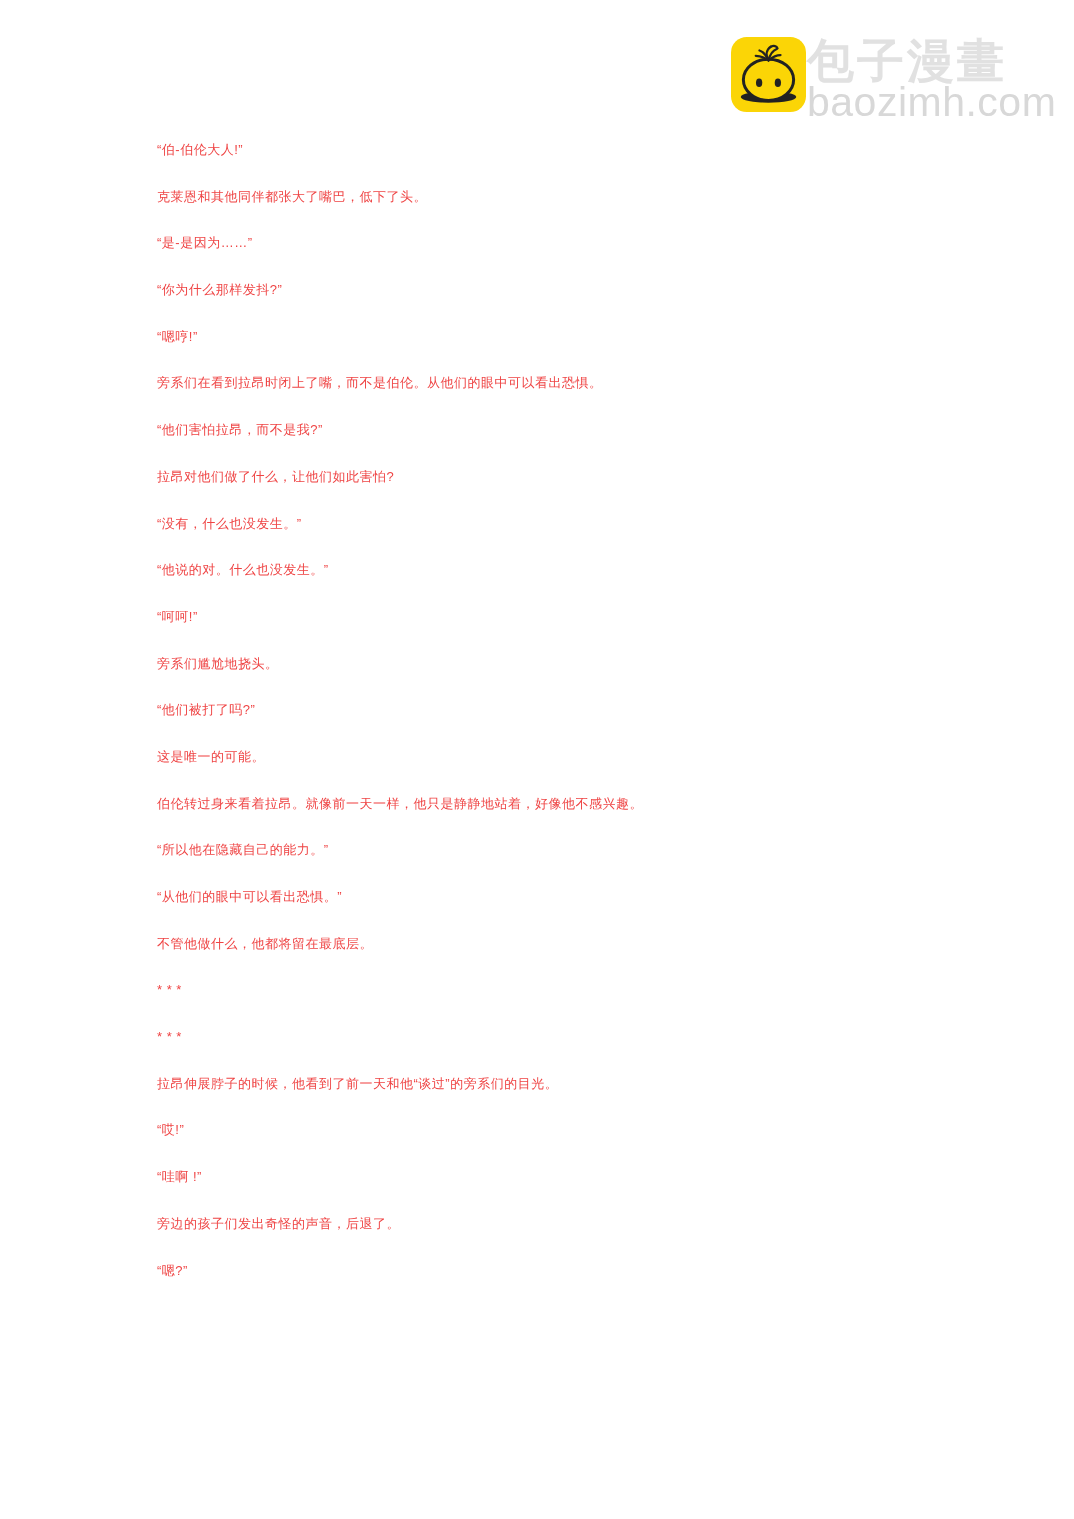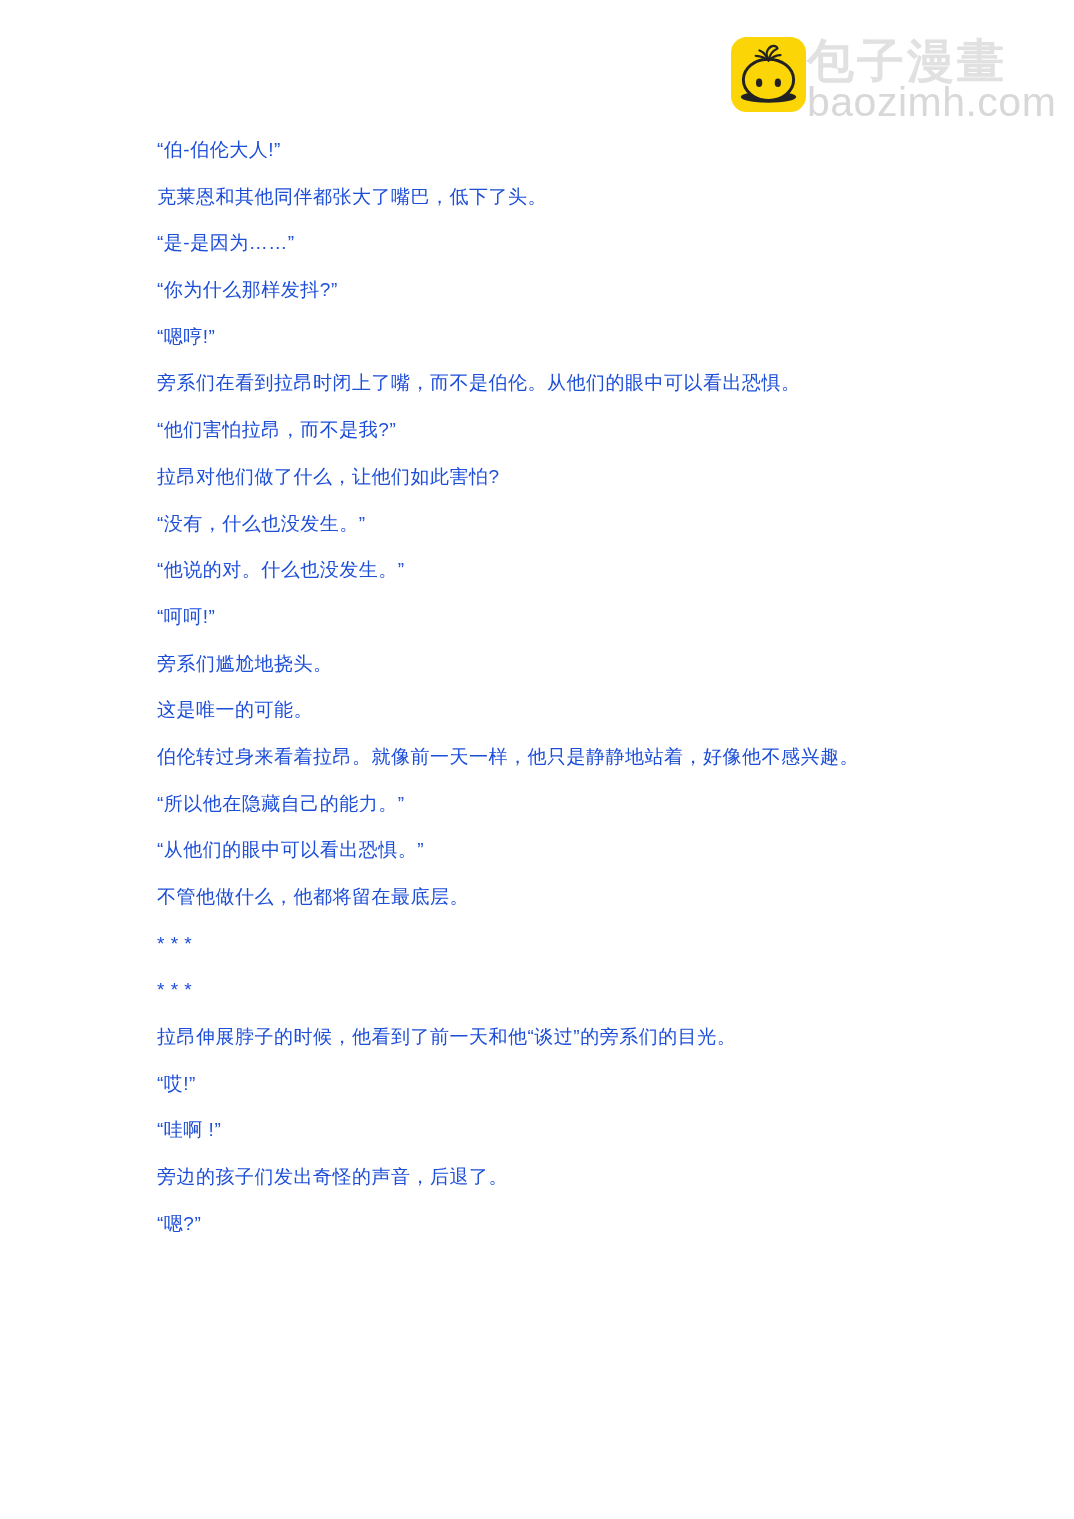--- a/index.html
+++ b/index.html
@@ -57,23 +57,23 @@
   }
   
   .content {
     position: absolute;
     top: 139px;
     left: 157px;
     width: 880px;
   }
   .content p {
     margin: 0 0 25.7px 0;
-    font-size: 19px;
+    font-size: 13px;
     line-height: 21px;
-    color: #1d4ed8;
+    color: #ef4444;
     letter-spacing: 0.5px;
     white-space: nowrap;
   }
 </style>
 </head>
 <body>
 
 <div class="page">
 
   <header class="brand">
@@ -106,20 +106,21 @@
     <p>“是-是因为……”</p>
     <p>“你为什么那样发抖?”</p>
     <p>“嗯哼!”</p>
     <p>旁系们在看到拉昂时闭上了嘴，而不是伯伦。从他们的眼中可以看出恐惧。</p>
     <p>“他们害怕拉昂，而不是我?”</p>
     <p>拉昂对他们做了什么，让他们如此害怕?</p>
     <p>“没有，什么也没发生。”</p>
     <p>“他说的对。什么也没发生。”</p>
     <p>“呵呵!”</p>
     <p>旁系们尴尬地挠头。</p>
+    <p>“他们被打了吗?”</p>
     <p>这是唯一的可能。</p>
     <p>伯伦转过身来看着拉昂。就像前一天一样，他只是静静地站着，好像他不感兴趣。</p>
     <p>“所以他在隐藏自己的能力。”</p>
     <p>“从他们的眼中可以看出恐惧。”</p>
     <p>不管他做什么，他都将留在最底层。</p>
     <p>* * *</p>
     <p>* * *</p>
     <p>拉昂伸展脖子的时候，他看到了前一天和他“谈过”的旁系们的目光。</p>
     <p>“哎!”</p>
     <p>“哇啊 !”</p>

